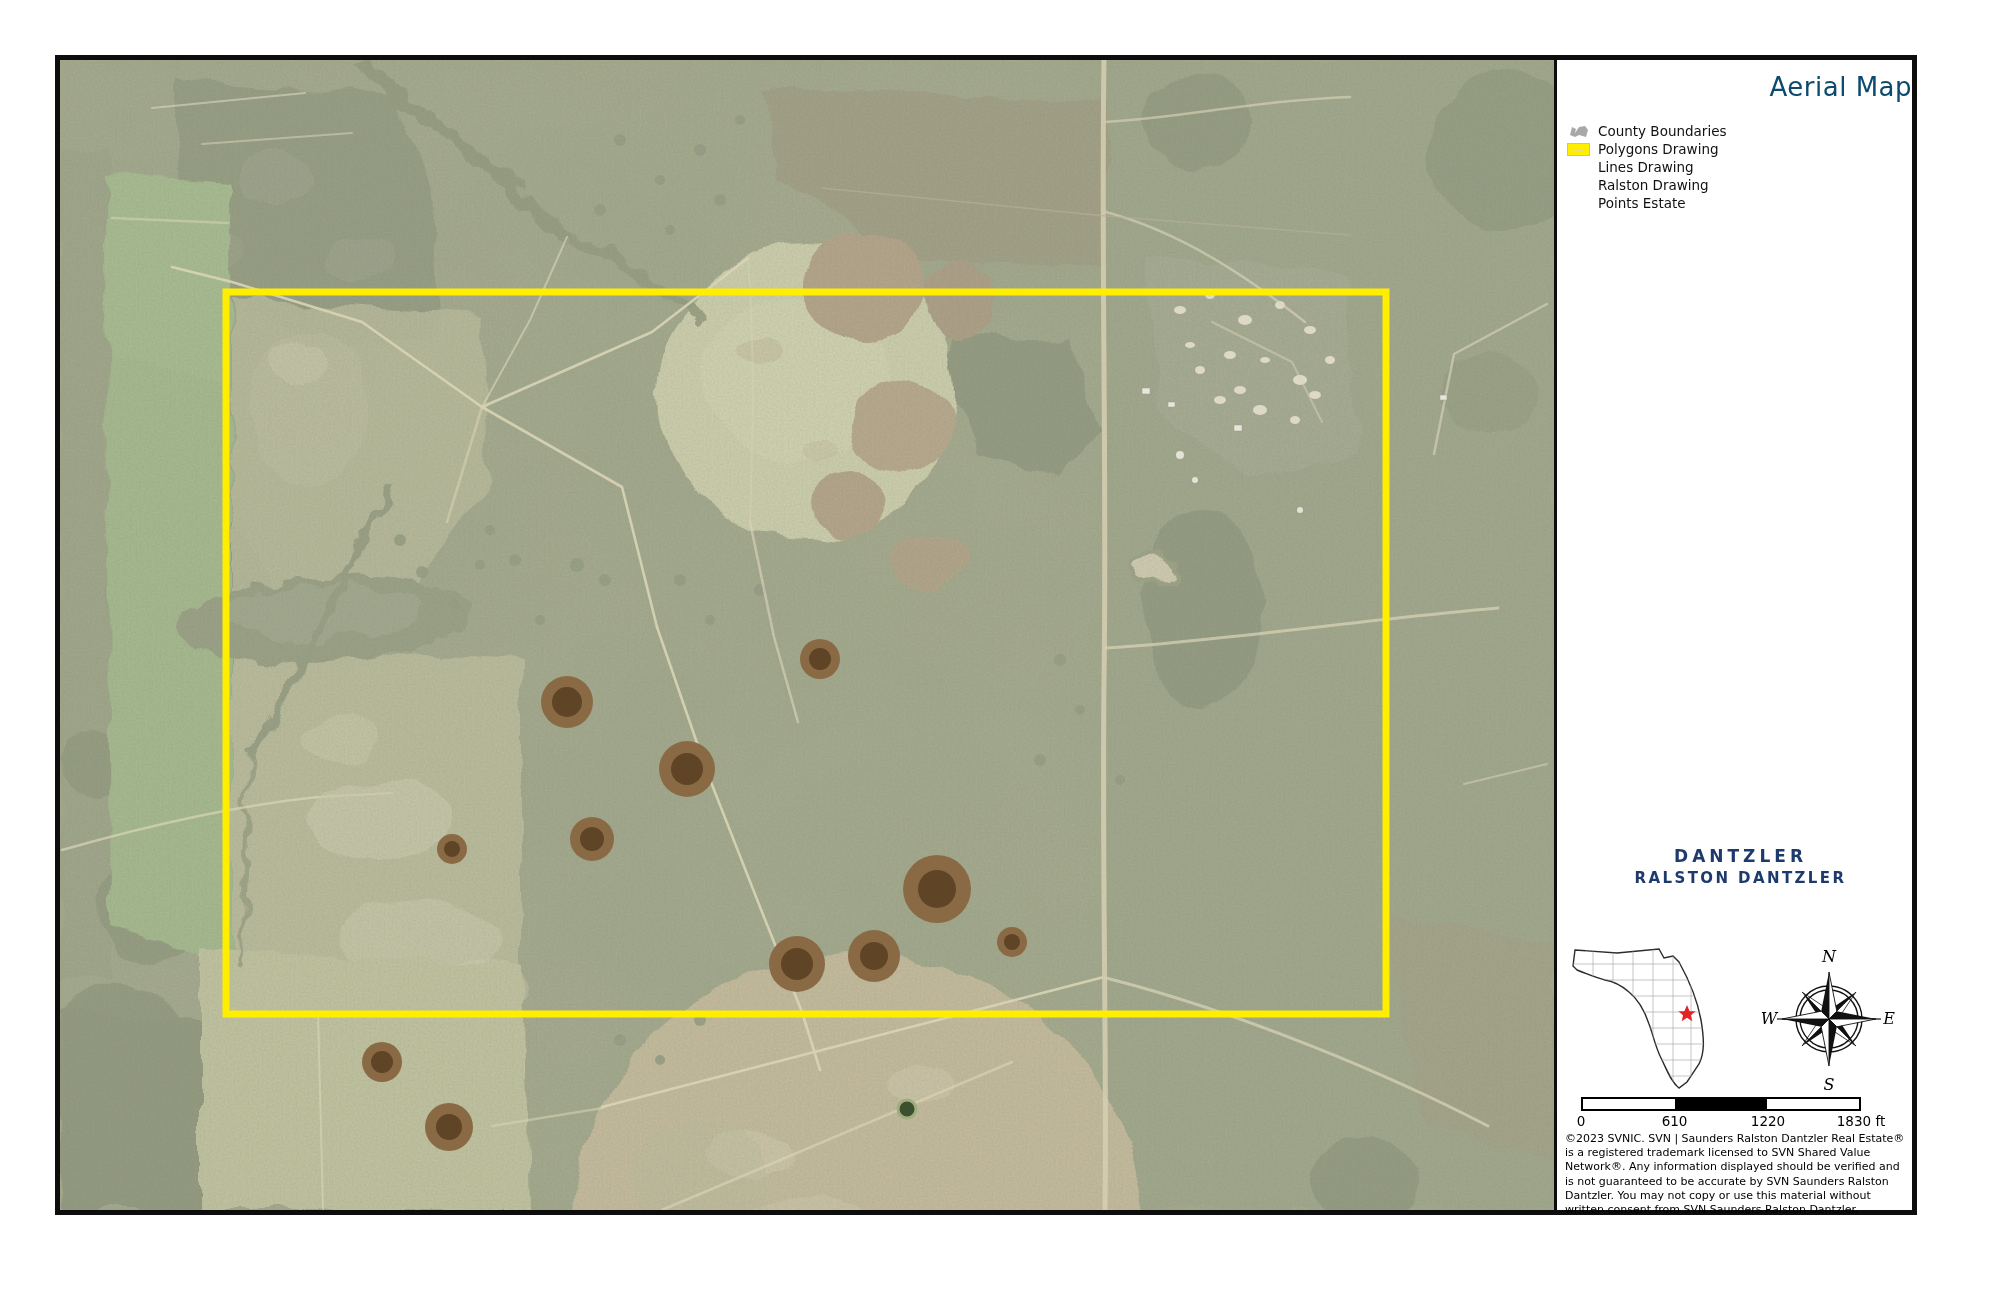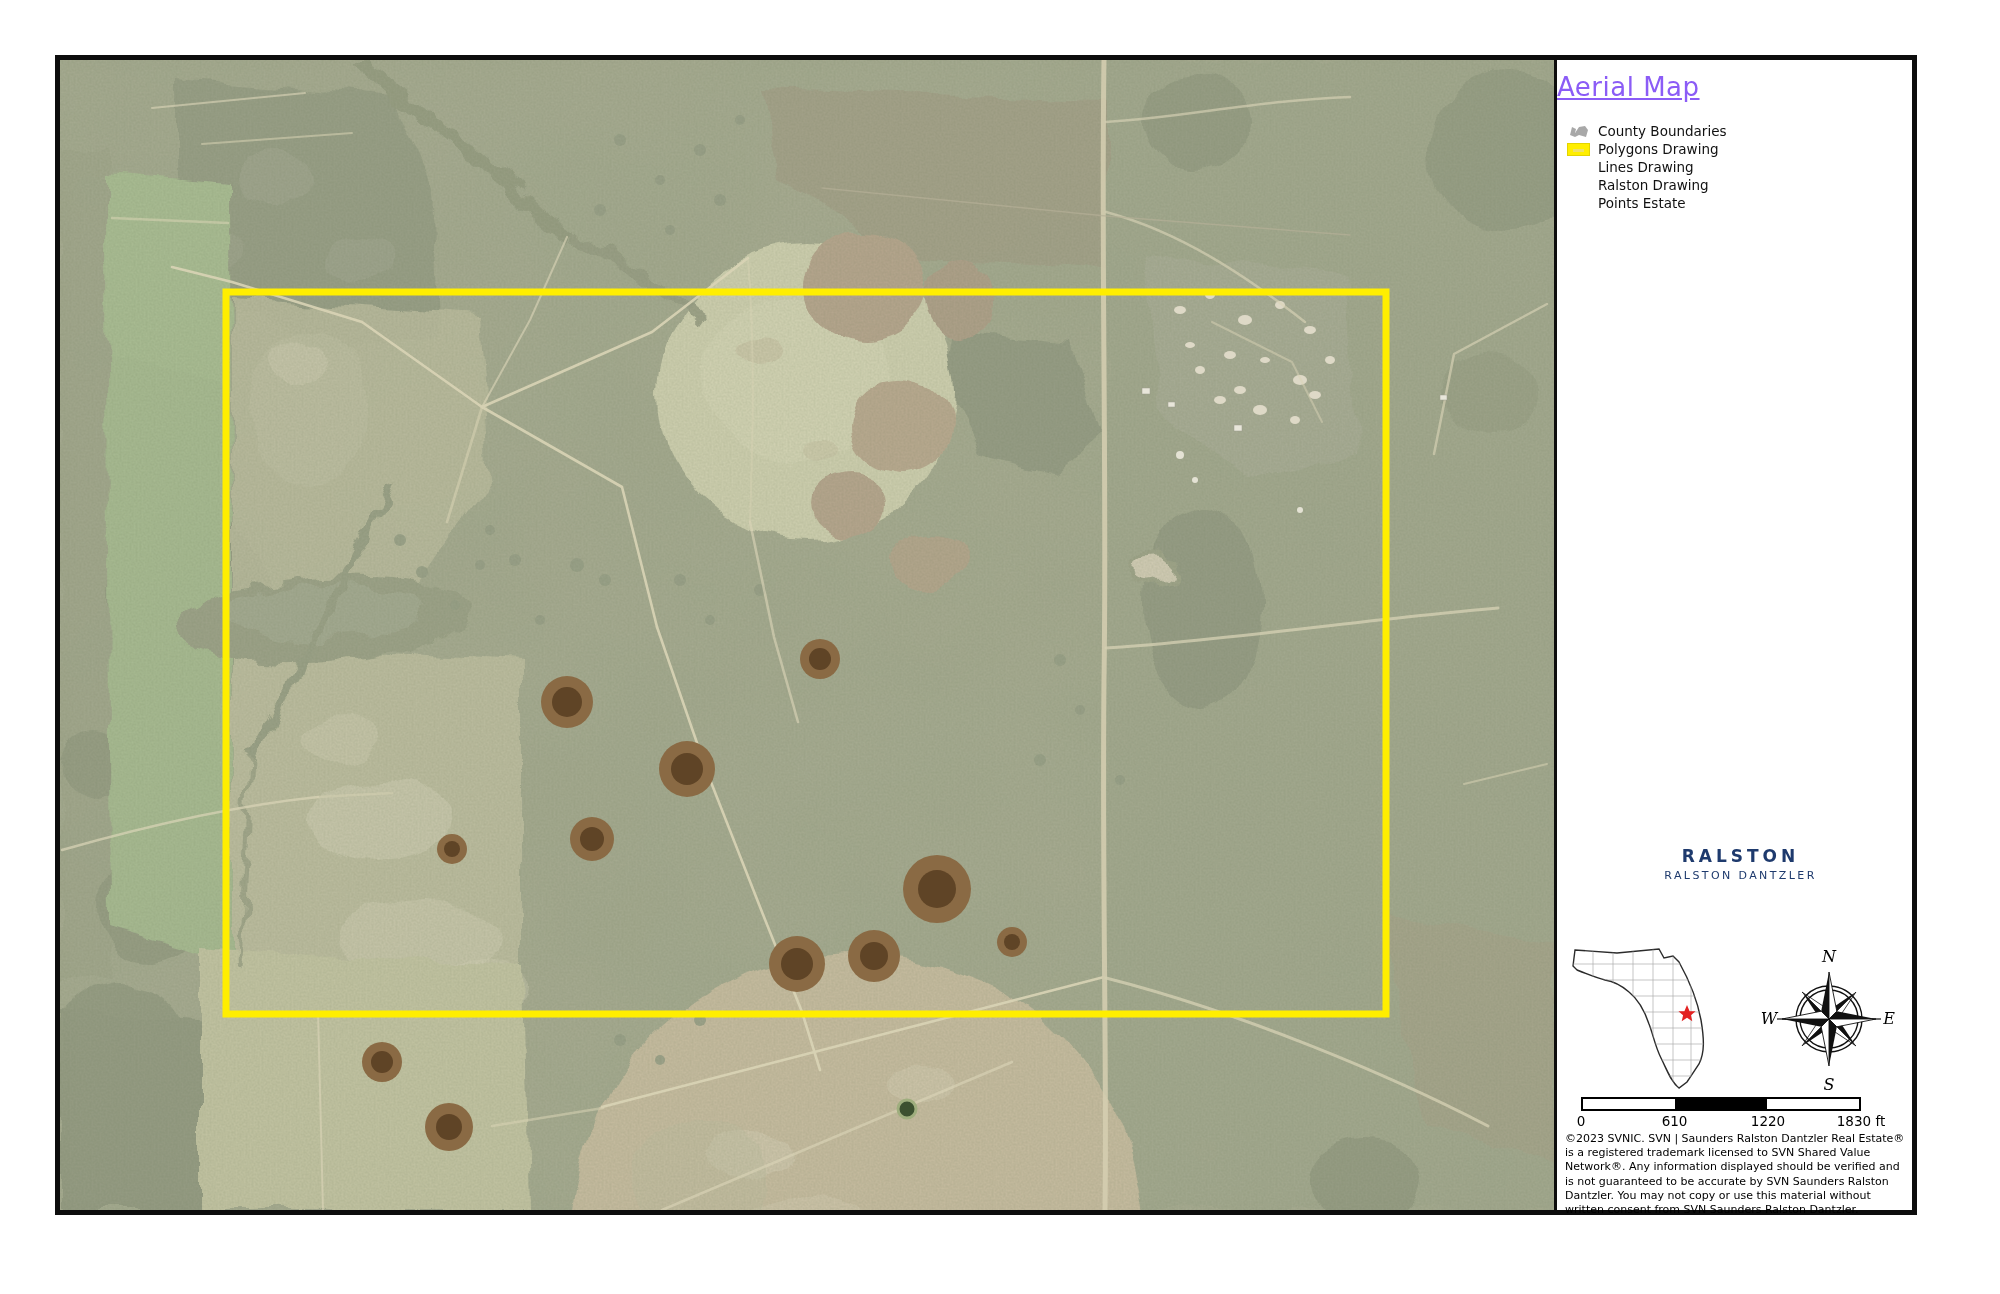--- a/index.html
+++ b/index.html
@@ -2,34 +2,34 @@
 <html><head>
 <meta charset="utf-8">
 <style>
   html,body{margin:0;padding:0;background:#fff;width:2000px;height:1294px;
     font-family:"DejaVu Sans","Liberation Sans",sans-serif;color:#111;}
   .frame{position:absolute;left:55px;top:55px;width:1852px;height:1150px;
     border:5px solid #0d0d0d;background:#fff;}
   .map-area{position:absolute;left:0;top:0;width:1494px;height:1150px;overflow:hidden;background:#7e8b5f;}
   .map-area svg{display:block;width:100%;height:100%;}
   .panel{position:absolute;left:1494px;top:0;bottom:0;right:0;border-left:3px solid #0d0d0d;background:#fff;}
-  .panel-title{position:absolute;top:12px;left:0;width:100%;text-align:left;
-    font-size:26px;letter-spacing:.5px;color:#8b5cf6;text-decoration:underline;}
+  .panel-title{position:absolute;top:12px;left:0;width:100%;text-align:right;
+    font-size:26px;letter-spacing:.5px;color:#0c4a6e;}
   .legend{position:absolute;top:54px;left:10px;margin-top:8px;}
   .legend-row{display:flex;align-items:center;height:18px;}
   .legend-swatch{width:26px;height:15px;margin-right:5px;display:flex;align-items:center;justify-content:flex-start;flex:none;}
   .legend-label{font-size:13.5px;color:#111;white-space:nowrap;}
   .poly-swatch{width:23px;height:13px;background:#ffee00;border:1px solid #e3d400;box-sizing:border-box;position:relative;}
   .poly-swatch:after{content:"";position:absolute;left:5px;top:5px;width:11px;height:3px;background:#efe06a;}
   .logo{position:absolute;top:782px;left:0;width:100%;text-align:center;}
   .logo-row1{display:flex;align-items:flex-end;justify-content:center;}
   .logo-svn{font-size:40px;font-weight:700;color:#1e3a6d;letter-spacing:0px;line-height:40px;}
   .logo-reg{font-size:9px;font-weight:700;color:#1e3a6d;vertical-align:top;position:relative;top:-26px;}
   .logo-saunders{font-size:17px;font-weight:600;letter-spacing:4px;color:#1e3a6d;margin-top:4px;padding-left:12px;}
-  .logo-rd{font-size:11px;font-weight:400;letter-spacing:2.4px;color:#1e3a6d;margin-top:3px;padding-left:12px;}
+  .logo-rd{font-size:15px;font-weight:700;letter-spacing:2.4px;color:#1e3a6d;margin-top:3px;padding-left:12px;}
   .florida{position:absolute;left:8px;top:876px;width:186px;height:158px;}
   .compass{position:absolute;left:204px;top:884px;width:136px;height:155px;}
   .scalebar{position:absolute;left:24px;top:1037px;width:280px;}
   .bar{height:10px;border:2px solid #000;display:flex;box-sizing:content-box;background:#fff;}
   .bar span{height:100%;}
   .seg-w{background:#fff;flex:1;}
   .seg-b{background:#000;flex:1;}
   .bar-labels{position:relative;height:16px;margin-top:2px;font-size:13.5px;color:#000;}
   .bar-labels span{position:absolute;transform:translateX(-50%);white-space:nowrap;}
   .disclaimer{position:absolute;left:8px;top:1072px;width:345px;margin:0;
@@ -324,21 +324,21 @@
         <span class="legend-swatch"></span>
         <span class="legend-label">Ralston Drawing</span>
       </div>
       <div class="legend-row">
         <span class="legend-swatch"></span>
         <span class="legend-label">Points Estate</span>
       </div>
     </div>
 
     <div class="logo">
-      <div class="logo-saunders">RALSTON</div>
+      <div class="logo-saunders">DANTZLER</div>
       <div class="logo-rd">RALSTON DANTZLER</div>
     </div>
 
     <svg class="florida" viewBox="0 0 186 158">
       <defs>
           <clipPath id="flclip">
             <path d="M10,14 L52,17 L94,13 L99,22 L108,20 L114,26 C124,44 132,62 136,84 C139,102 140,116 134,128 L122,146 L114,152 C106,146 102,134 96,122 C90,110 88,98 84,88 C80,76 74,64 64,56 C56,49 46,45 40,44 C32,42 22,38 12,34 L8,30 Z"></path>
           </clipPath>
         </defs>
       <path d="M10,14 L52,17 L94,13 L99,22 L108,20 L114,26 C124,44 132,62 136,84 C139,102 140,116 134,128 L122,146 L114,152 C106,146 102,134 96,122 C90,110 88,98 84,88 C80,76 74,64 64,56 C56,49 46,45 40,44 C32,42 22,38 12,34 L8,30 Z" fill="#ffffff" stroke="#2b2b2b" stroke-width="1.4"></path>

